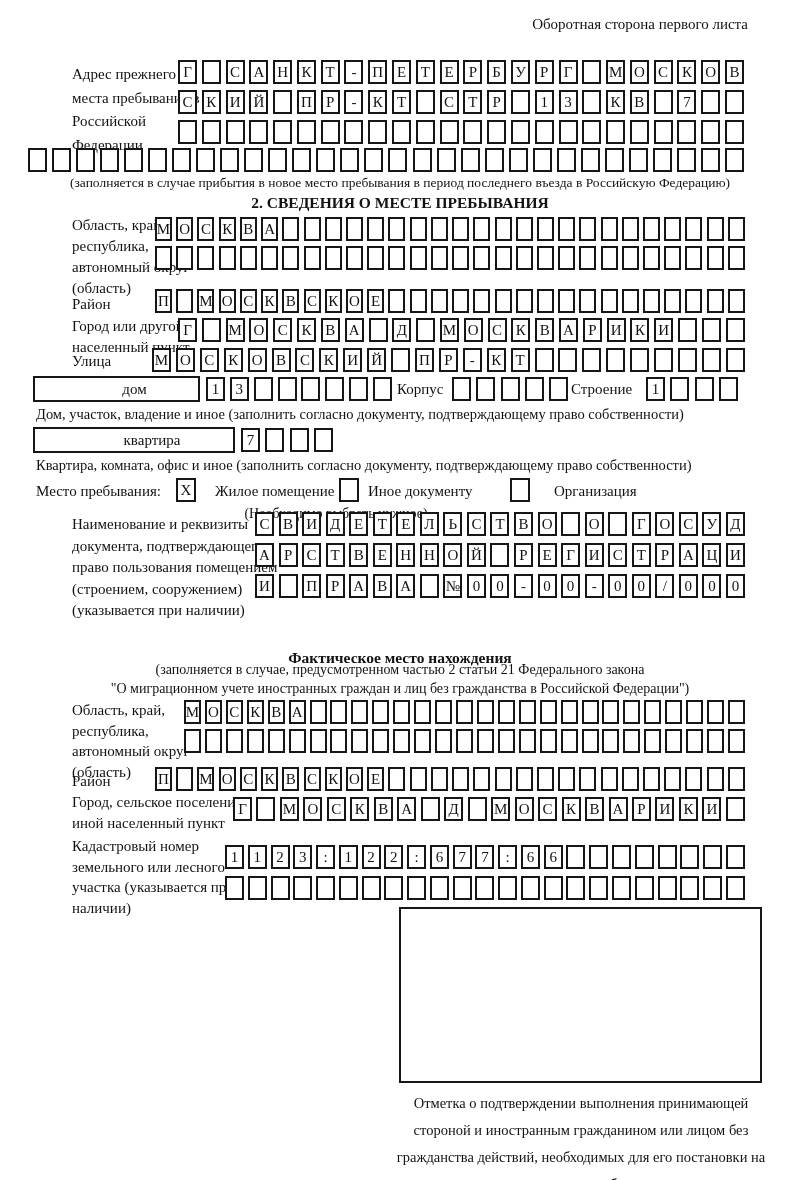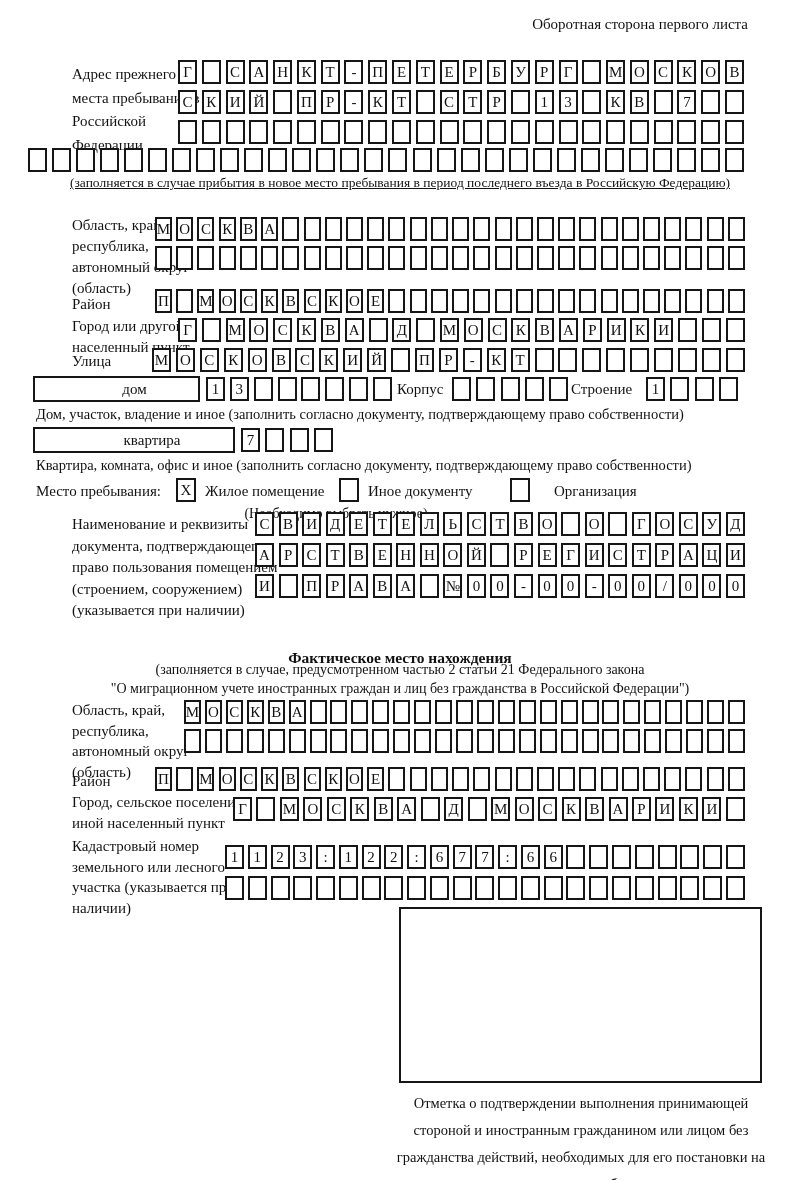--- a/index.html
+++ b/index.html
@@ -144,22 +144,23 @@
       <span class="cell"></span>
       <span class="cell"></span>
       <span class="cell"></span>
       <span class="cell"></span>
       <span class="cell"></span>
       <span class="cell"></span>
       <span class="cell"></span>
       <span class="cell"></span>
       <span class="cell"></span>
     </div>
-  <div class="abs note center" style="left:0;top:175px;width:800px;text-decoration:underline;">(заполняется в случае прибытия в новое место пребывания в период последнего въезда в Российскую Федерацию)</div>
-
+  <div class="abs note center" style="left:0;top:175px;width:800px;">(заполняется в случае прибытия в новое место пребывания в период последнего въезда в Российскую Федерацию)</div>
+
+  <div class="abs bold center" style="left:0;top:194px;width:800px;font-size:15.5px;">2. СВЕДЕНИЯ О МЕСТЕ ПРЕБЫВАНИЯ</div>
 
   <div class="abs label" style="left:72px;top:215px;width:120px;">Область, край, республика, автономный округ (область)</div>
   <div class="abs cellrow narrow" style="left:155px;top:217px;width:590px;">
       <span class="cell">М</span>
       <span class="cell">О</span>
       <span class="cell">С</span>
       <span class="cell">К</span>
       <span class="cell">В</span>
       <span class="cell">А</span>
       <span class="cell"></span>
@@ -337,21 +338,21 @@
   <div class="abs cellrow" style="left:241px;top:428px;width:92px;">
       <span class="cell">7</span>
       <span class="cell"></span>
       <span class="cell"></span>
       <span class="cell"></span>
     </div>
   <div class="abs" style="left:36px;top:457px;font-size:14.5px;">Квартира, комната, офис и иное (заполнить согласно документу, подтверждающему право собственности)</div>
 
   <div class="abs label" style="left:36px;top:481px;">Место пребывания:</div>
   <span class="abs checkbox" style="left:176px;top:478px;">X</span>
-  <div class="abs label" style="left:205px;top:481px;">Жилое помещение</div>
+  <div class="abs label" style="left:215px;top:481px;">Жилое помещение</div>
   <span class="abs checkbox" style="left:339px;top:478px;"></span>
   <div class="abs label" style="left:368px;top:481px;">Иное документу</div>
   <span class="abs checkbox" style="left:510px;top:478px;"></span>
   <div class="abs label" style="left:554px;top:481px;">Организация</div>
   <div class="abs center" style="left:176px;top:506px;width:320px;font-size:14px;">(Необходимо выбрать нужное)</div>
 
   <div class="abs label" style="left:72px;top:514px;width:215px;line-height:21.5px;">Наименование и реквизиты документа, подтверждающего право пользования помещением (строением, сооружением) (указывается при наличии)</div>
   <div class="abs cellrow" style="left:255px;top:512px;width:490px;">
       <span class="cell">С</span>
       <span class="cell">В</span>

